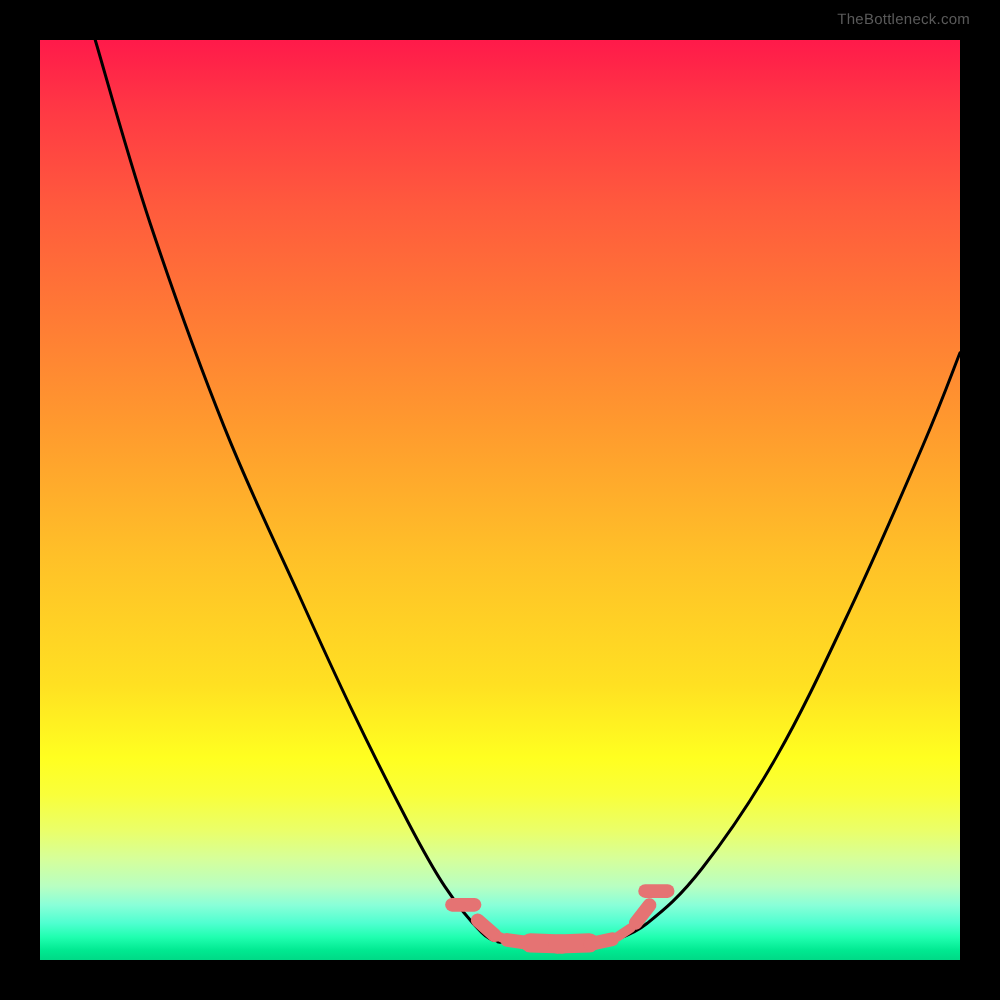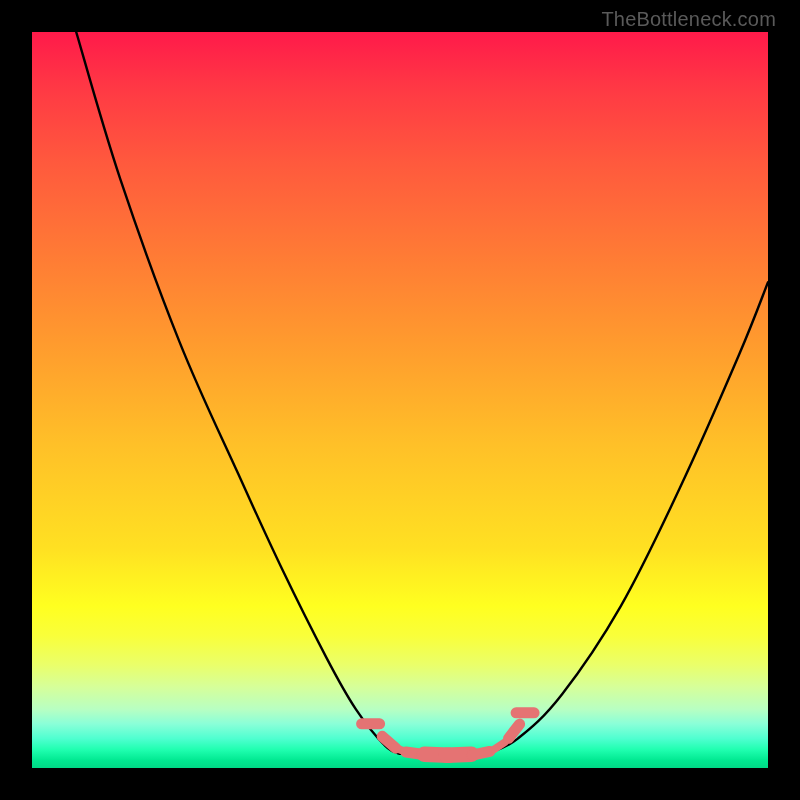--- a/index.html
+++ b/index.html
@@ -53,21 +53,21 @@
   }
   .curve-svg {
     position: absolute;
     inset: 0;
   }
   .watermark {
     position: absolute;
     top: 8px;
     right: 24px;
     color: #5a5a5a;
-    font-size: 20px;
+    font-size: 12px;
     letter-spacing: 0.2px;
     font-weight: 400;
     user-select: none;
   }
 </style>
 </head>
 <body>
 
 <div class="frame">
   <div class="watermark">TheBottleneck.com</div>

